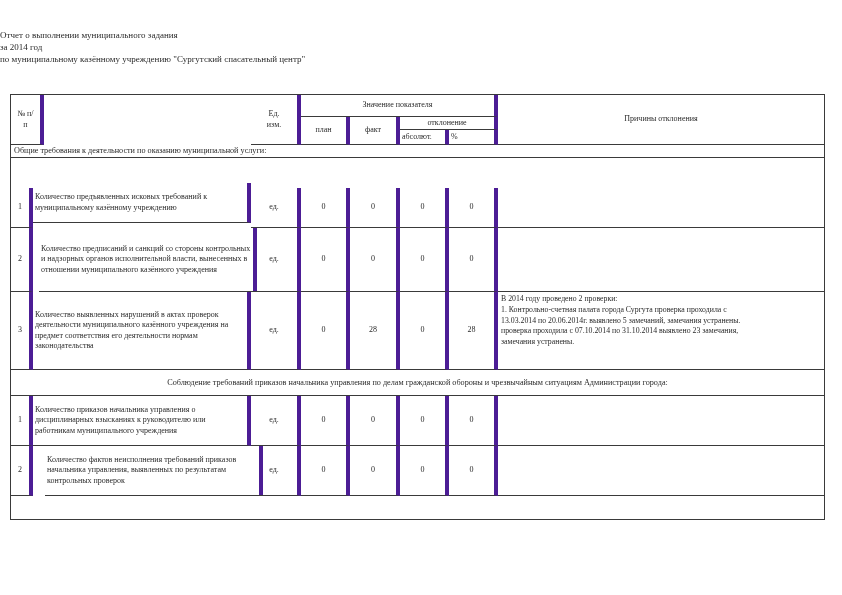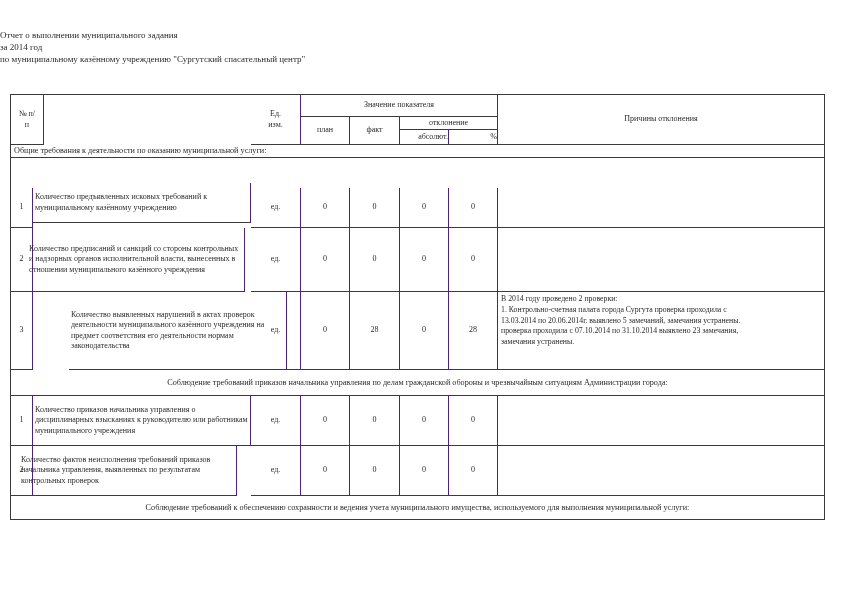--- a/index.html
+++ b/index.html
@@ -3,23 +3,23 @@
 <meta charset="utf-8">
 <style>
   html, body { margin: 0; padding: 0; }
   body {
     width: 842px; height: 595px; background: #ffffff; position: relative; overflow: hidden;
     font-family: "Liberation Serif", "DejaVu Serif", serif; color: #2a2a2a;
   }
   .title-block { position: absolute; top: 29px; left: 0; width: 842px; text-align: left; font-size: 9px; line-height: 12px; }
   .title-block div { white-space: nowrap; }
   .tbl { position: absolute; border: 1px solid #3a3a3a; box-sizing: border-box; }
-  .cell { position: absolute; box-sizing: border-box; border-right: 1px solid #4c1d95; border-bottom: 1px solid #3a3a3a;
+  .cell { position: absolute; box-sizing: border-box; border-right: 4px solid #4c1d95; border-bottom: 1px solid #3a3a3a;
           font-size: 8px; line-height: 10.5px; display: flex; align-items: center; justify-content: center; text-align: center; }
-  .cell.left { justify-content: flex-end; text-align: left; padding-left: 2px; }
+  .cell.left { justify-content: flex-start; text-align: left; padding-left: 2px; }
   .cell.noright { border-right: none; }
   .section { position: absolute; box-sizing: border-box; border-bottom: 1px solid #3a3a3a; font-size: 8.2px; line-height: 11px; padding-left: 3px; }
   .sect-center { text-align: right; padding-left: 0; display: flex; align-items: center; justify-content: center; }
   .reasons { font-size: 7.8px; line-height: 10.8px; padding: 2px 3px; text-align: left; display: block; }
   .reasons div { white-space: nowrap; }
 </style>
 </head>
 <body>
 
 <div class="title-block">
@@ -64,30 +64,30 @@
   <div class="cell" style="left:0; top:93px; width:22px; height:40px;">1</div>
   <div class="cell left" style="left:22px; top:88px; width:218px; height:40px; padding-right:28px;">Количество предъявленных исковых требований к муниципальному казённому учреждению</div>
   <div class="cell" style="left:240px; top:93px; width:50px; height:40px;">ед.</div>
   <div class="cell" style="left:290px; top:93px; width:49px; height:40px;">0</div>
   <div class="cell" style="left:339px; top:93px; width:50px; height:40px;">0</div>
   <div class="cell" style="left:389px; top:93px; width:49px; height:40px;">0</div>
   <div class="cell" style="left:438px; top:93px; width:49px; height:40px;">0</div>
   <div class="cell noright" style="left:487px; top:93px; width:326px; height:40px;"></div>
 
   <div class="cell" style="left:0; top:133px; width:22px; height:64px;">2</div>
-  <div class="cell left" style="left:16px; top:133px; width:218px; height:64px; ">Количество предписаний и санкций со стороны контрольных и надзорных органов исполнительной власти, вынесенных в отношении муниципального казённого учреждения</div>
+  <div class="cell left" style="left:28px; top:133px; width:218px; height:64px; ">Количество предписаний и санкций со стороны контрольных и надзорных органов исполнительной власти, вынесенных в отношении муниципального казённого учреждения</div>
   <div class="cell" style="left:240px; top:133px; width:50px; height:64px;">ед.</div>
   <div class="cell" style="left:290px; top:133px; width:49px; height:64px;">0</div>
   <div class="cell" style="left:339px; top:133px; width:50px; height:64px;">0</div>
   <div class="cell" style="left:389px; top:133px; width:49px; height:64px;">0</div>
   <div class="cell" style="left:438px; top:133px; width:49px; height:64px;">0</div>
   <div class="cell noright" style="left:487px; top:133px; width:326px; height:64px;"></div>
 
   <div class="cell" style="left:0; top:197px; width:22px; height:78px;">3</div>
-  <div class="cell left" style="left:22px; top:197px; width:218px; height:78px; margin-left:36px;">Количество выявленных нарушений в актах проверок деятельности муниципального казённого учреждения на предмет соответствия его деятельности нормам законодательства</div>
+  <div class="cell left" style="left:22px; top:197px; width:218px; height:78px; ">Количество выявленных нарушений в актах проверок деятельности муниципального казённого учреждения на предмет соответствия его деятельности нормам законодательства</div>
   <div class="cell" style="left:240px; top:197px; width:50px; height:78px;">ед.</div>
   <div class="cell" style="left:290px; top:197px; width:49px; height:78px;">0</div>
   <div class="cell" style="left:339px; top:197px; width:50px; height:78px;">28</div>
   <div class="cell" style="left:389px; top:197px; width:49px; height:78px;">0</div>
   <div class="cell" style="left:438px; top:197px; width:49px; height:78px;">28</div>
   <div class="cell noright reasons" style="left:487px; top:197px; width:326px; height:78px;">
     <div>В 2014 году проведено 2 проверки:</div>
     <div>1. Контрольно-счетная палата города Сургута проверка проходила с</div>
     <div>13.03.2014 по 20.06.2014г. выявлено 5 замечаний, замечания устранены.</div>
     <div>проверка проходила с 07.10.2014 по 31.10.2014 выявлено 23 замечания,</div>
@@ -99,22 +99,21 @@
   <div class="cell" style="left:0; top:301px; width:22px; height:50px;">1</div>
   <div class="cell left" style="left:22px; top:301px; width:218px; height:50px; padding-right:2px;">Количество приказов начальника управления о дисциплинарных взысканиях к руководителю или работникам муниципального учреждения</div>
   <div class="cell" style="left:240px; top:301px; width:50px; height:50px;">ед.</div>
   <div class="cell" style="left:290px; top:301px; width:49px; height:50px;">0</div>
   <div class="cell" style="left:339px; top:301px; width:50px; height:50px;">0</div>
   <div class="cell" style="left:389px; top:301px; width:49px; height:50px;">0</div>
   <div class="cell" style="left:438px; top:301px; width:49px; height:50px;">0</div>
   <div class="cell noright" style="left:487px; top:301px; width:326px; height:50px;"></div>
 
   <div class="cell" style="left:0; top:351px; width:22px; height:50px;">2</div>
-  <div class="cell left" style="left:8px; top:351px; width:218px; height:50px; padding-right:14px;">Количество фактов неисполнения требований приказов начальника управления, выявленных по результатам контрольных проверок</div>
+  <div class="cell left" style="left:34px; top:351px; width:218px; height:50px; padding-right:14px;">Количество фактов неисполнения требований приказов начальника управления, выявленных по результатам контрольных проверок</div>
   <div class="cell" style="left:240px; top:351px; width:50px; height:50px;">ед.</div>
   <div class="cell" style="left:290px; top:351px; width:49px; height:50px;">0</div>
   <div class="cell" style="left:339px; top:351px; width:50px; height:50px;">0</div>
   <div class="cell" style="left:389px; top:351px; width:49px; height:50px;">0</div>
   <div class="cell" style="left:438px; top:351px; width:49px; height:50px;">0</div>
   <div class="cell noright" style="left:487px; top:351px; width:326px; height:50px;"></div>
 
-  <div class="section sect-center" style="left:0; top:401px; width:813px; height:23px; border-bottom:none;">Соблюдение требований к обеспечению сохранности и ведения учета муниципального имущества, используемого для выполнения муниципальной услуги:</div>
 </div>
 
 </body></html>

